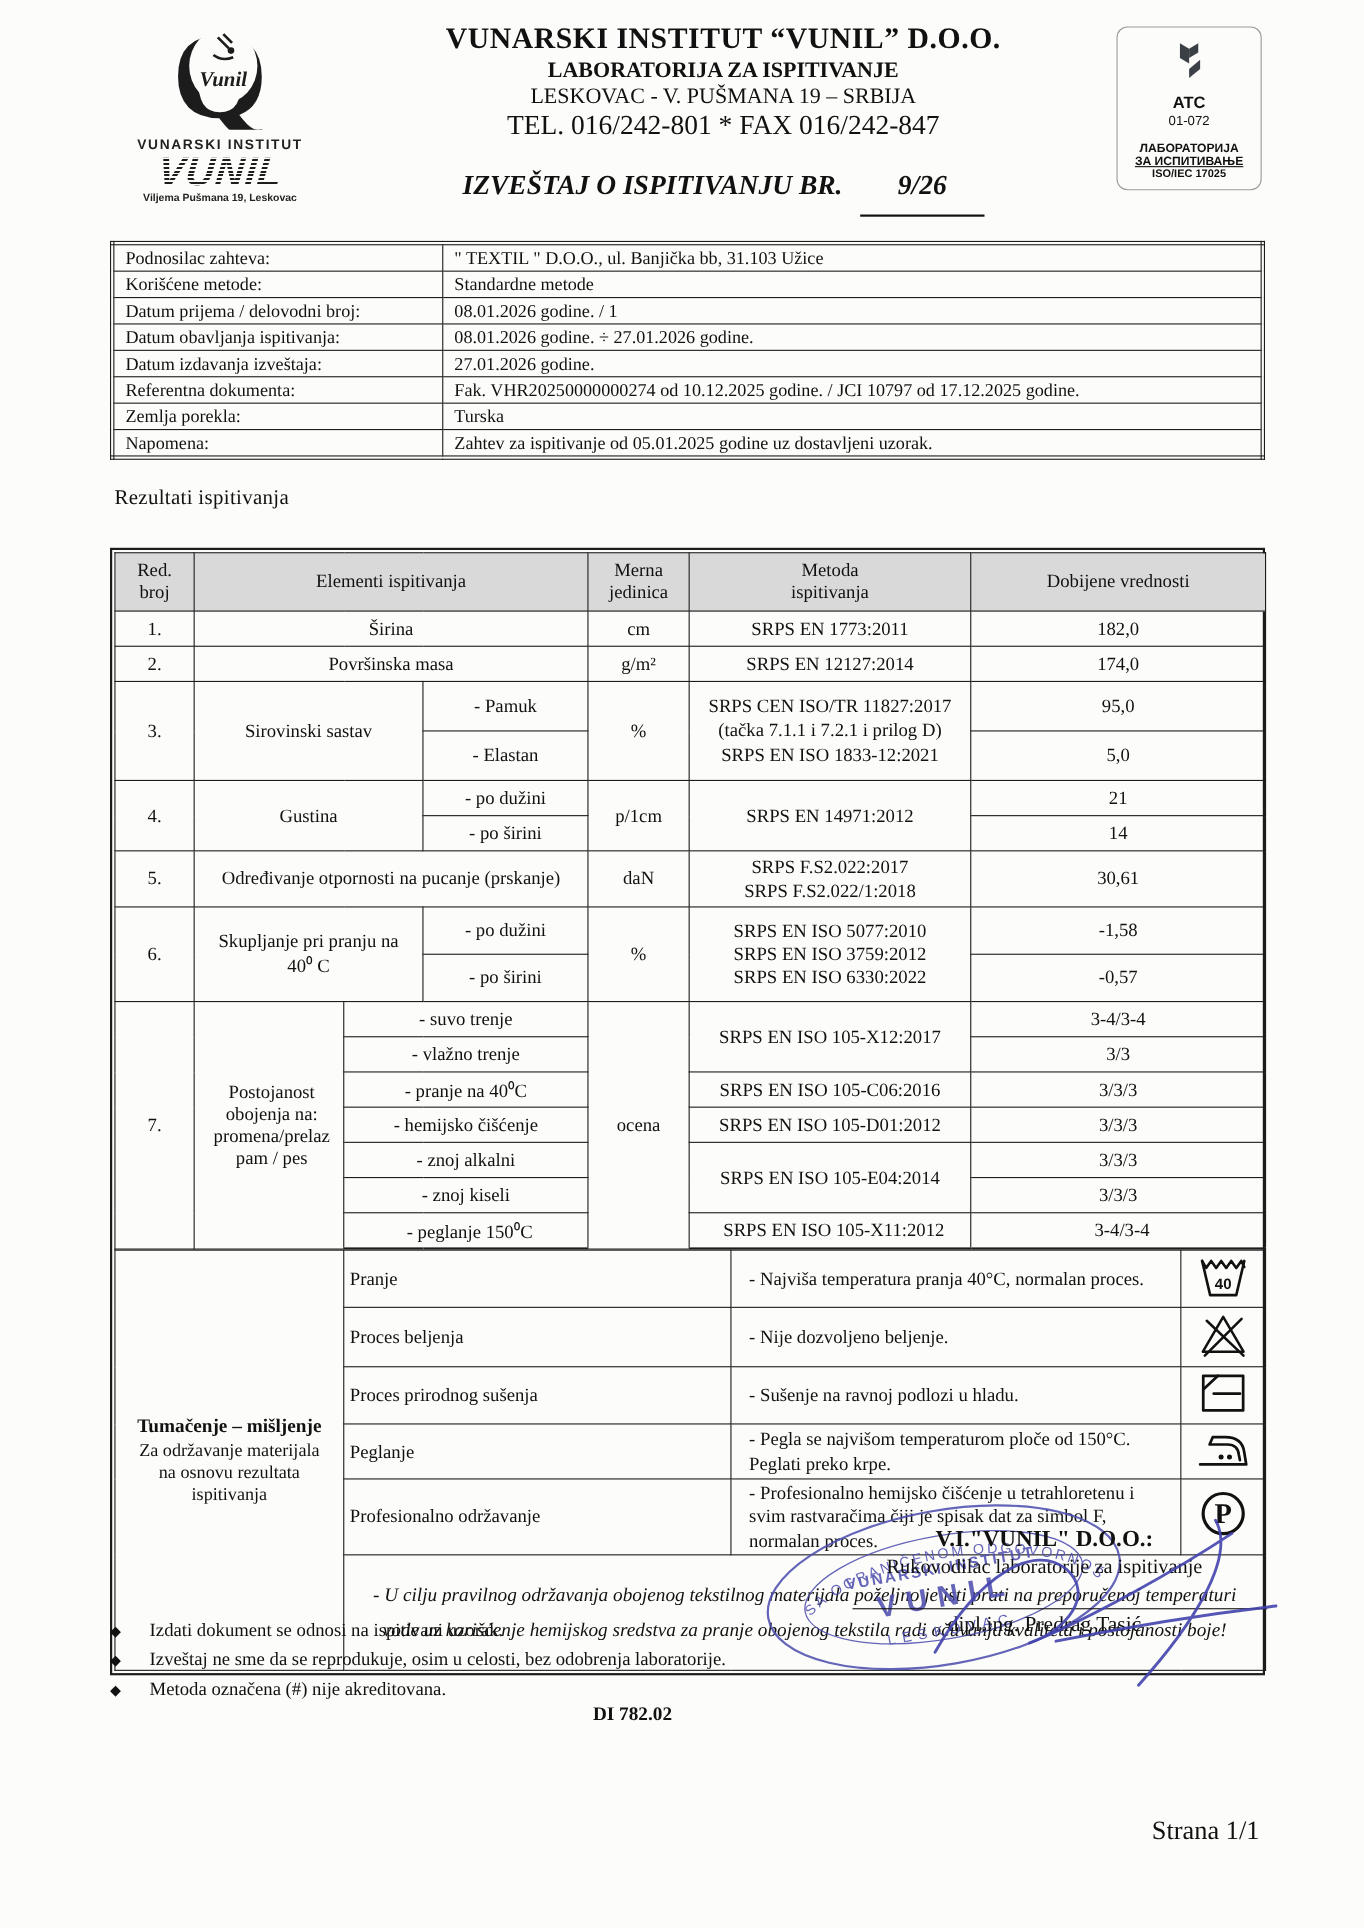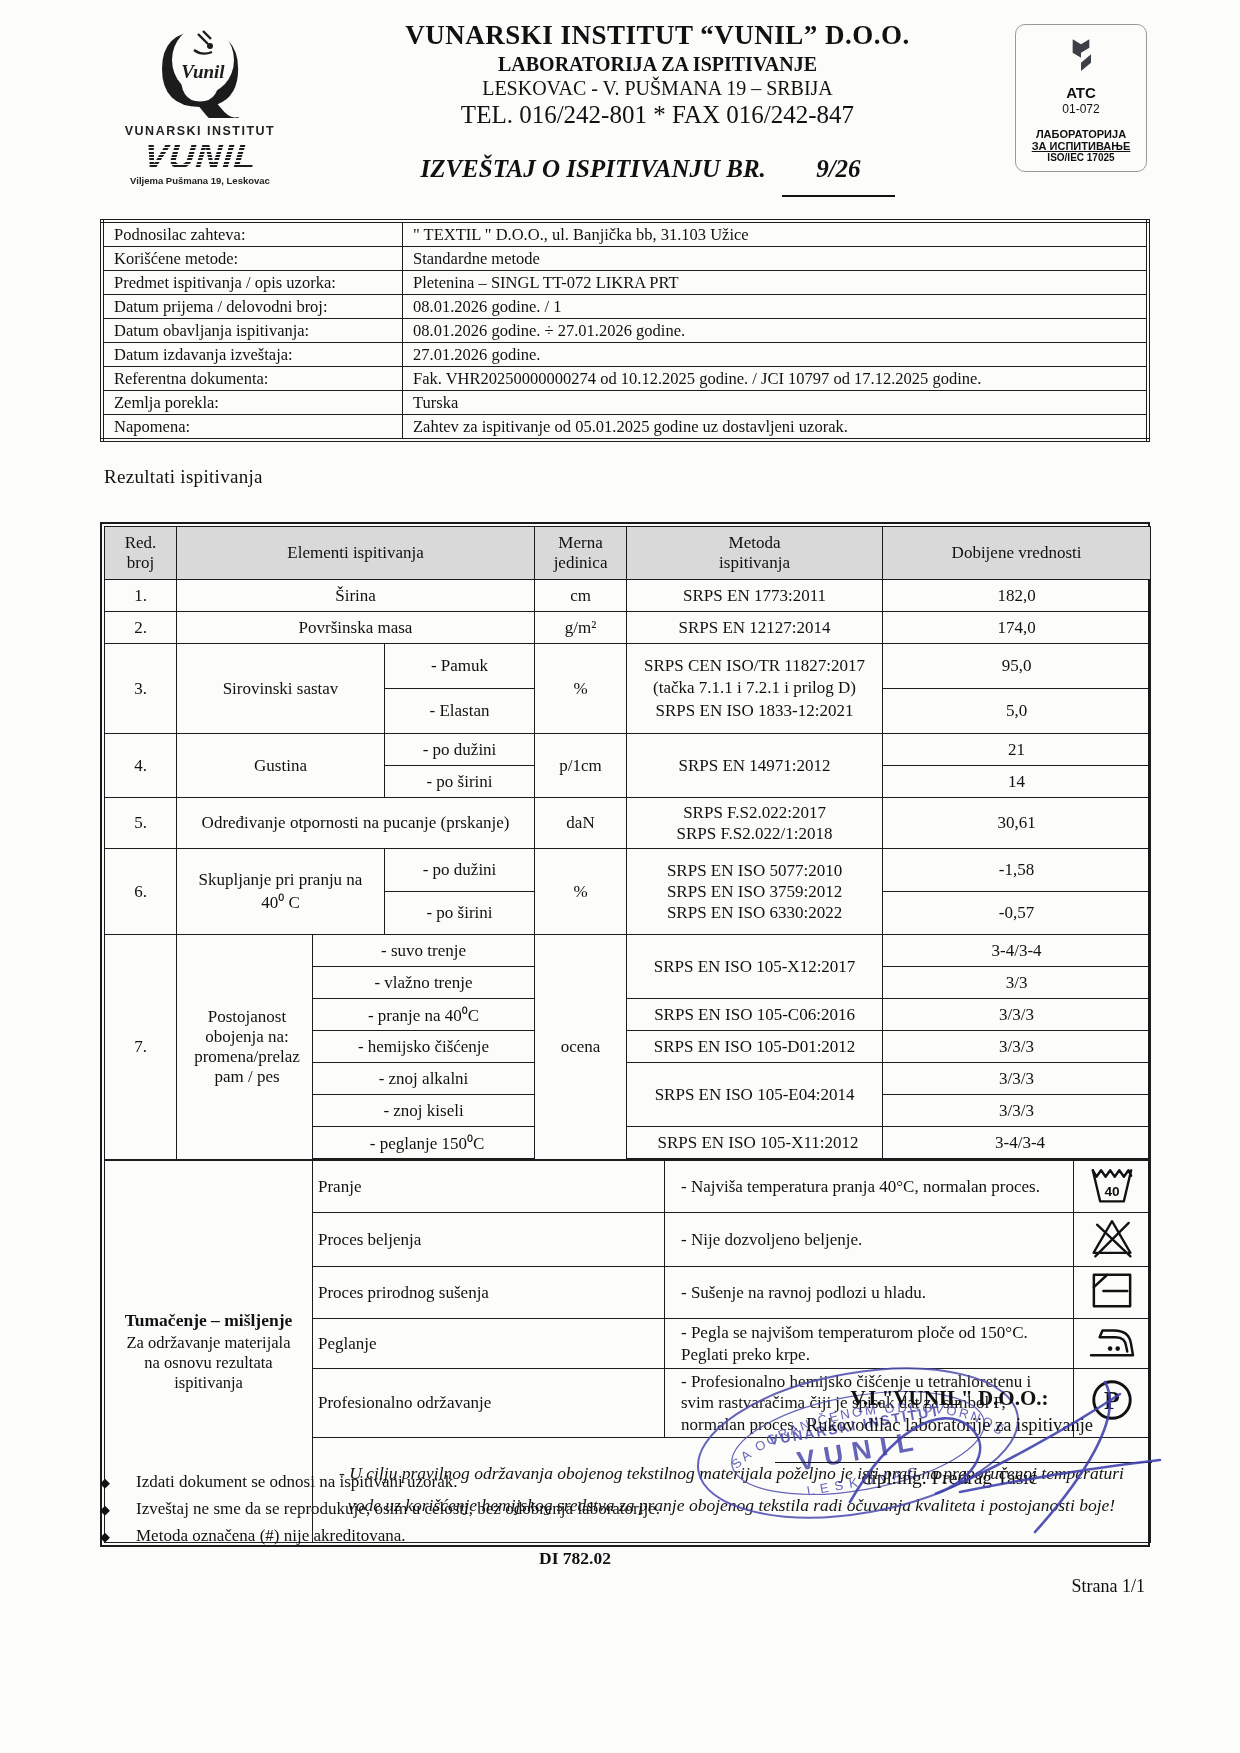--- a/index.html
+++ b/index.html
@@ -71,21 +71,21 @@
   .sign-company{font-size:21px;font-weight:bold;}
   .sign-role{font-size:18.5px;margin-top:4px;}
   .sign-line{border-top:1.8px solid #111;margin:26px 0 4px 28px;}
   .sign-name{font-size:19.5px;}
   .stamp{position:absolute;top:1368px;left:688px;transform:rotate(-10deg);opacity:.88;}
   .sig-squiggle{position:absolute;top:1372px;left:820px;pointer-events:none;}
   .notes{position:absolute;top:1472px;left:100px;}
   .note-item{display:flex;align-items:baseline;font-size:17px;margin-bottom:7px;}
   .diamond{font-size:13px;margin-right:26px;}
   .doc-code{position:absolute;top:1548px;left:100px;width:950px;text-align:center;font-weight:bold;font-size:17.5px;}
-  .page-num{position:absolute;top:1576px;right:95px;font-size:18px;}
+  .page-num{position:absolute;top:1652px;right:95px;font-size:24px;}
   svg .stroke{fill:none;stroke:#111;stroke-width:2.6;stroke-linecap:round;stroke-linejoin:round;}
 </style>
 </head>
 <body>
 
 <div class="page">
   <div class="content">
 
     <div class="hdr">
       <div class="hdr-left">
@@ -139,24 +139,20 @@
 
     <table class="info">
       <tbody>
         <tr>
             <td class="lbl">Podnosilac zahteva:</td>
             <td>" TEXTIL " D.O.O., ul. Banjička bb, 31.103 Užice</td>
           </tr>
         <tr>
             <td class="lbl">Korišćene metode:</td>
             <td>Standardne metode</td>
-          </tr>
-        <tr>
-            <td class="lbl">Predmet ispitivanja / opis uzorka:</td>
-            <td>Pletenina – SINGL TT-072 LIKRA PRT</td>
           </tr>
         <tr>
             <td class="lbl">Datum prijema / delovodni broj:</td>
             <td>08.01.2026 godine.      /      1</td>
           </tr>
         <tr>
             <td class="lbl">Datum obavljanja ispitivanja:</td>
             <td>08.01.2026 godine. ÷ 27.01.2026 godine.</td>
           </tr>
         <tr>

